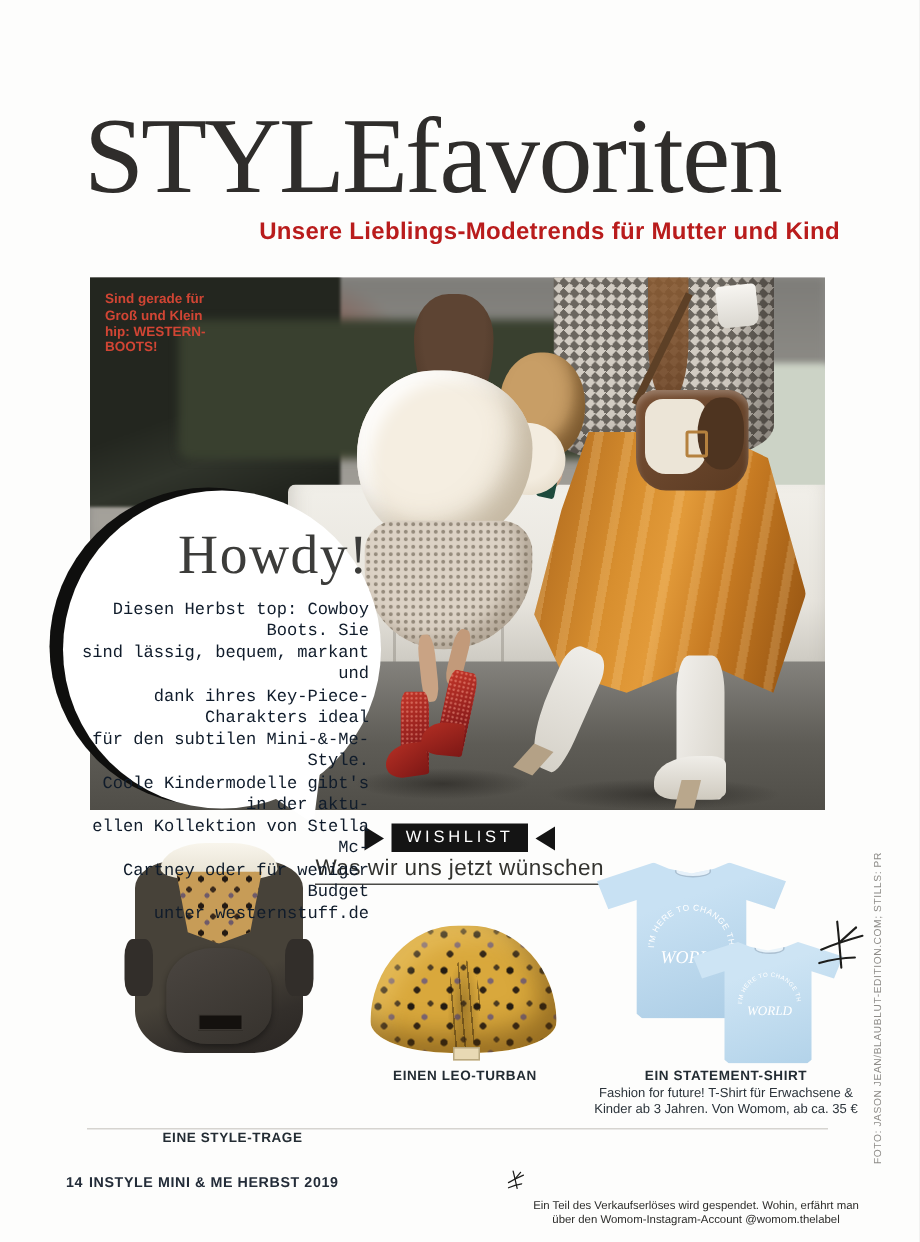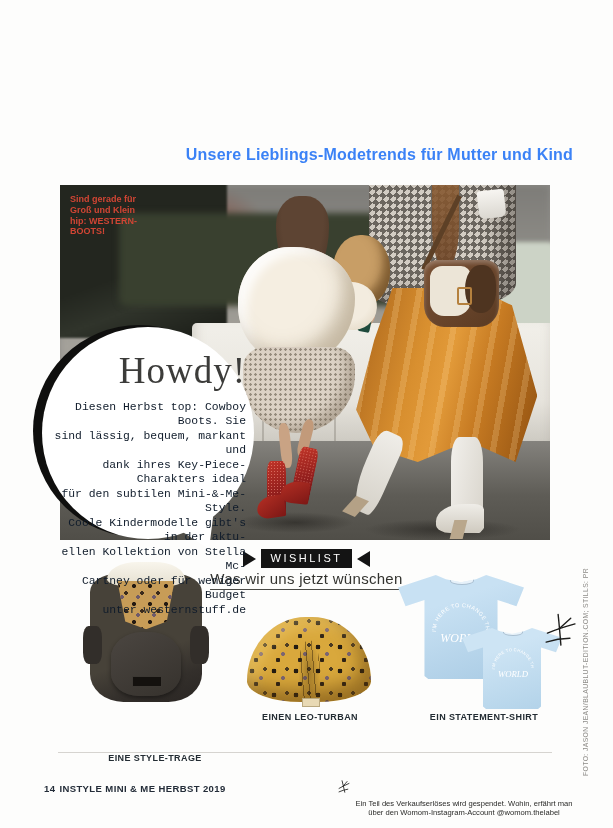--- a/index.html
+++ b/index.html
@@ -3,22 +3,22 @@
 <meta charset="utf-8">
 <style>
   html,body{margin:0;padding:0;background:#e9e9e9;}
   .page{position:relative;width:613px;height:828px;background:#fdfdfc;overflow:hidden;
         font-family:"Liberation Sans",sans-serif;margin:0 auto;}
 
   
   .title{position:absolute;left:56px;top:68px;margin:0;font-family:"Liberation Serif",serif;
          font-weight:400;color:#2f2d2b;font-size:72px;line-height:1;letter-spacing:-2px;white-space:nowrap;}
   .title .t-lower{letter-spacing:-1px;}
-  .subtitle{position:absolute;right:40px;top:146px;margin:0;font-size:16px;font-weight:700;
-            color:#3b82f6;letter-spacing:.2px;}
+  .subtitle{position:absolute;right:53px;top:146px;margin:0;font-size:16px;font-weight:700;
+            color:#b91c1c;letter-spacing:.2px;}
 
   
   .photo{position:absolute;left:60px;top:185px;width:490px;height:355px;overflow:hidden;background:#8f8e8a;}
   .photo *{position:absolute;}
   .ph-bg{inset:0;background:
      radial-gradient(90px 70px at 30% 14%,rgba(134,66,52,.85),transparent 70%),
      radial-gradient(46px 26px at 24% 29%,rgba(196,58,40,.9),transparent 70%),
      radial-gradient(34px 22px at 33% 30%,rgba(221,125,54,.75),transparent 70%),
      radial-gradient(70px 45px at 50% 24%,rgba(125,124,120,.9),transparent 70%),
      linear-gradient(180deg,#7d7c78 0%,#96948e 28%,#a5a29b 46%,#8f8c85 58%,#8a8884 100%);
@@ -199,20 +199,21 @@
 
   .credit-vertical{position:absolute;right:24px;top:556px;height:220px;
      writing-mode:vertical-rl;transform:rotate(180deg);
      font-size:6.8px;letter-spacing:.4px;color:#8e8c88;}
 </style>
 </head>
 <body>
 
 <div class="page">
 
+  <h1 class="title"><span class="t-caps">STYLE</span><span class="t-lower">favoriten</span></h1>
   <h2 class="subtitle">Unsere Lieblings-Modetrends für Mutter und Kind</h2>
 
   <div class="photo">
     <div class="ph-bg"></div>
     <div class="ph-car"></div>
     <div class="ph-car-window"></div>
     <div class="ph-truck"></div>
     <div class="ph-barrier"></div>
     <div class="ph-road"></div>
     <div class="ph-shadow sh-child"></div>
@@ -340,20 +341,22 @@
   </div>
 
   <div class="caption cap-1">
     <h4>EINE STYLE-TRAGE</h4>
   </div>
   <div class="caption cap-2">
     <h4>EINEN LEO-TURBAN</h4>
   </div>
   <div class="caption cap-3">
     <h4>EIN STATEMENT-SHIRT</h4>
+    <p>Fashion for future! T-Shirt für Erwachsene &amp;
+Kinder ab 3 Jahren. Von Womom, ab ca. 35 €</p>
   </div>
 
   <div class="bottom-rule"></div>
 
   <div class="footer-left">
     <span class="pageno">14</span><span>INSTYLE MINI &amp; ME HERBST 2019</span>
   </div>
 
   <div class="footnote">
     <svg class="star" viewBox="0 0 30 34" fill="none" stroke="#1d1d1b" stroke-width="2.2" stroke-linecap="round">

